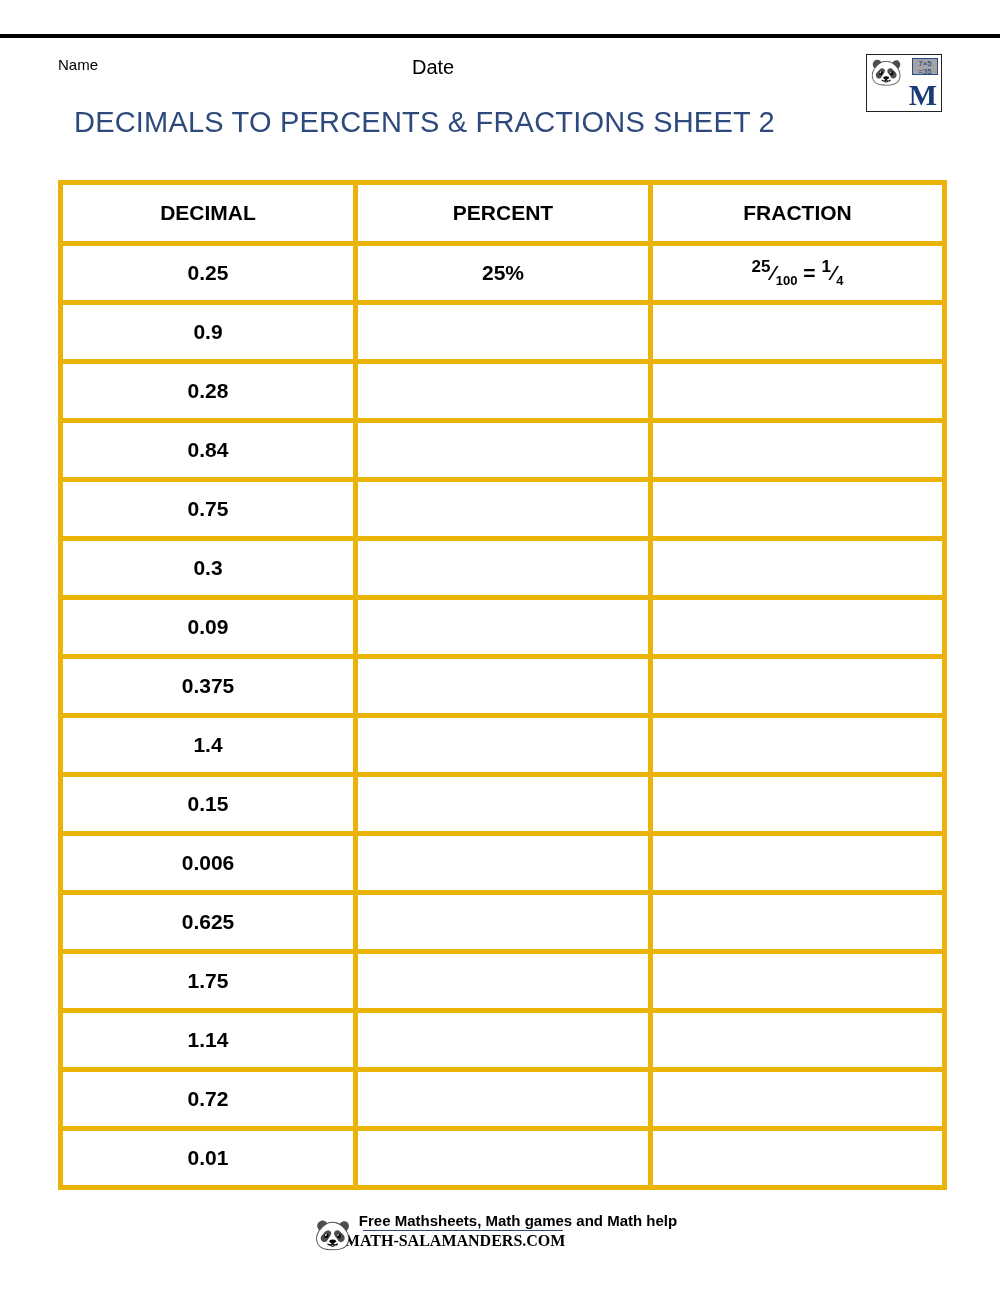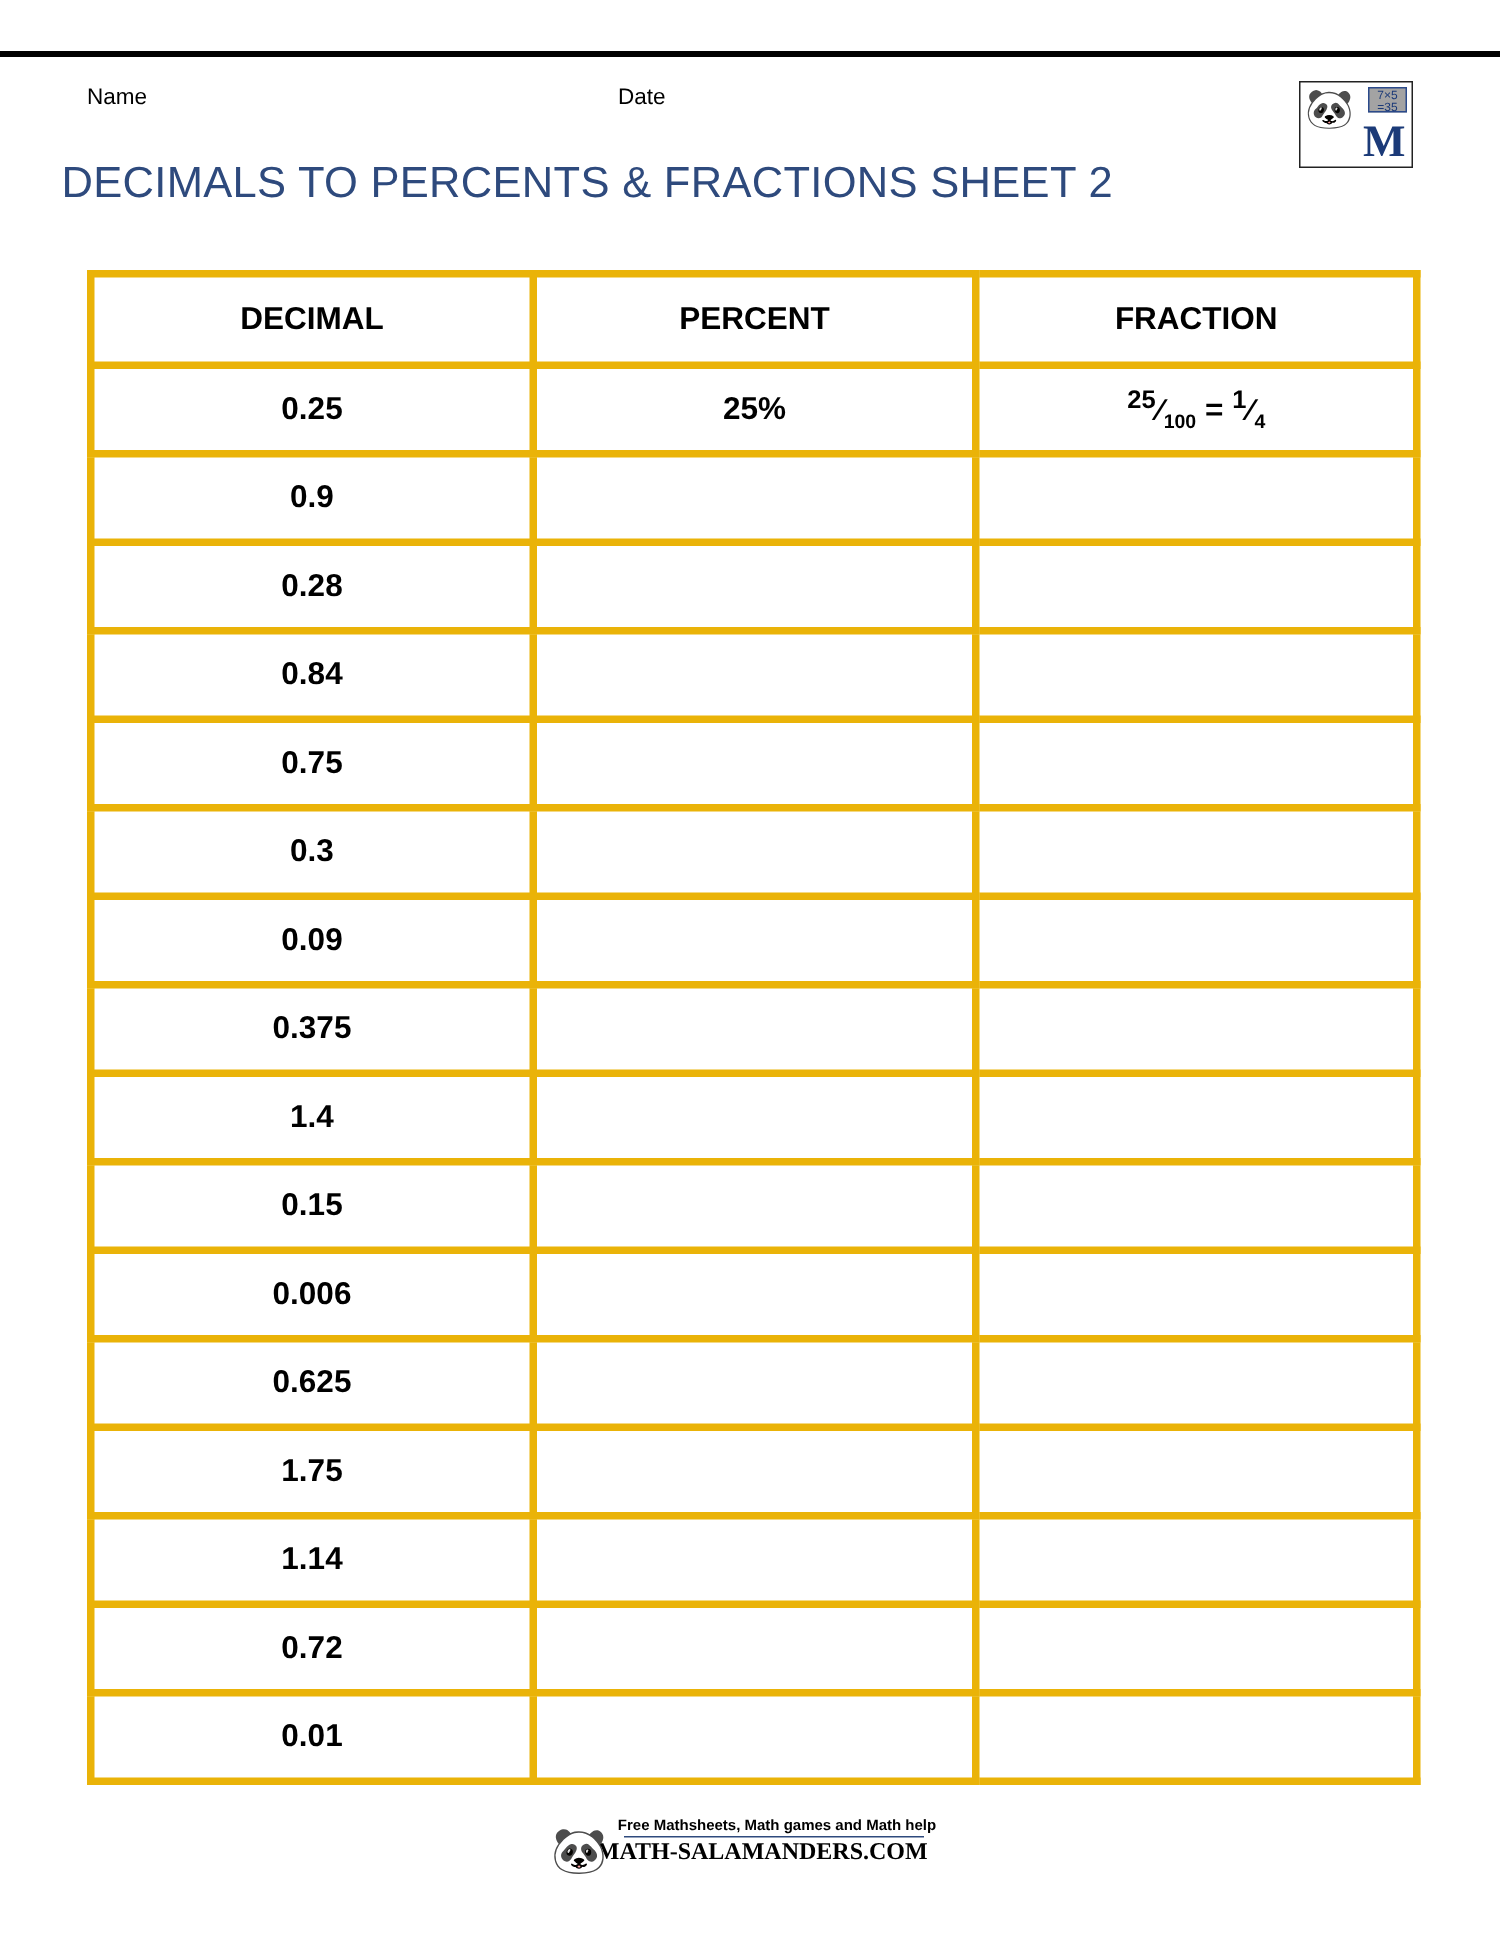--- a/index.html
+++ b/index.html
@@ -41,21 +41,21 @@
     position: absolute;
     left: 58px;
     top: 0px;
     font-size: 15px;
     color: #000;
   }
   .date-label {
     position: absolute;
     left: 412px;
     top: 0px;
-    font-size: 15px;
+    font-size: 20px;
     color: #000;
   }
   .logo-box {
     position: absolute;
     right: 58px;
     top: 54px;
     width: 74px;
     height: 56px;
     border: 1px solid #222;
     background: #ffffff;
@@ -91,21 +91,21 @@
     right: 4px;
     bottom: 1px;
     font-size: 30px;
     line-height: 30px;
     font-weight: bold;
     color: #1b3a78;
     font-family: "Liberation Serif", serif;
   }
   .sheet-title {
     position: absolute;
-    left: 41px;
+    left: 74px;
     top: 106px;
     font-size: 29px;
     color: #2e4a7d;
     letter-spacing: 0.2px;
     white-space: nowrap;
   }
   table.worksheet {
     position: absolute;
     left: 58px;
     top: 180px;
@@ -152,21 +152,21 @@
   .footer-sal {
     position: absolute;
     left: -8px;
     top: 8px;
     font-size: 30px;
     line-height: 30px;
     color: #d8c23c;
     letter-spacing: -3px;
   }
   .footer-tagline {
-    font-size: 10px;
+    font-size: 15px;
     font-weight: bold;
     color: #000;
     margin-left: 36px;
     white-space: nowrap;
   }
   .footer-underline {
     margin-left: 40px;
     width: 200px;
     height: 1px;
     background: #2e4a7d;

